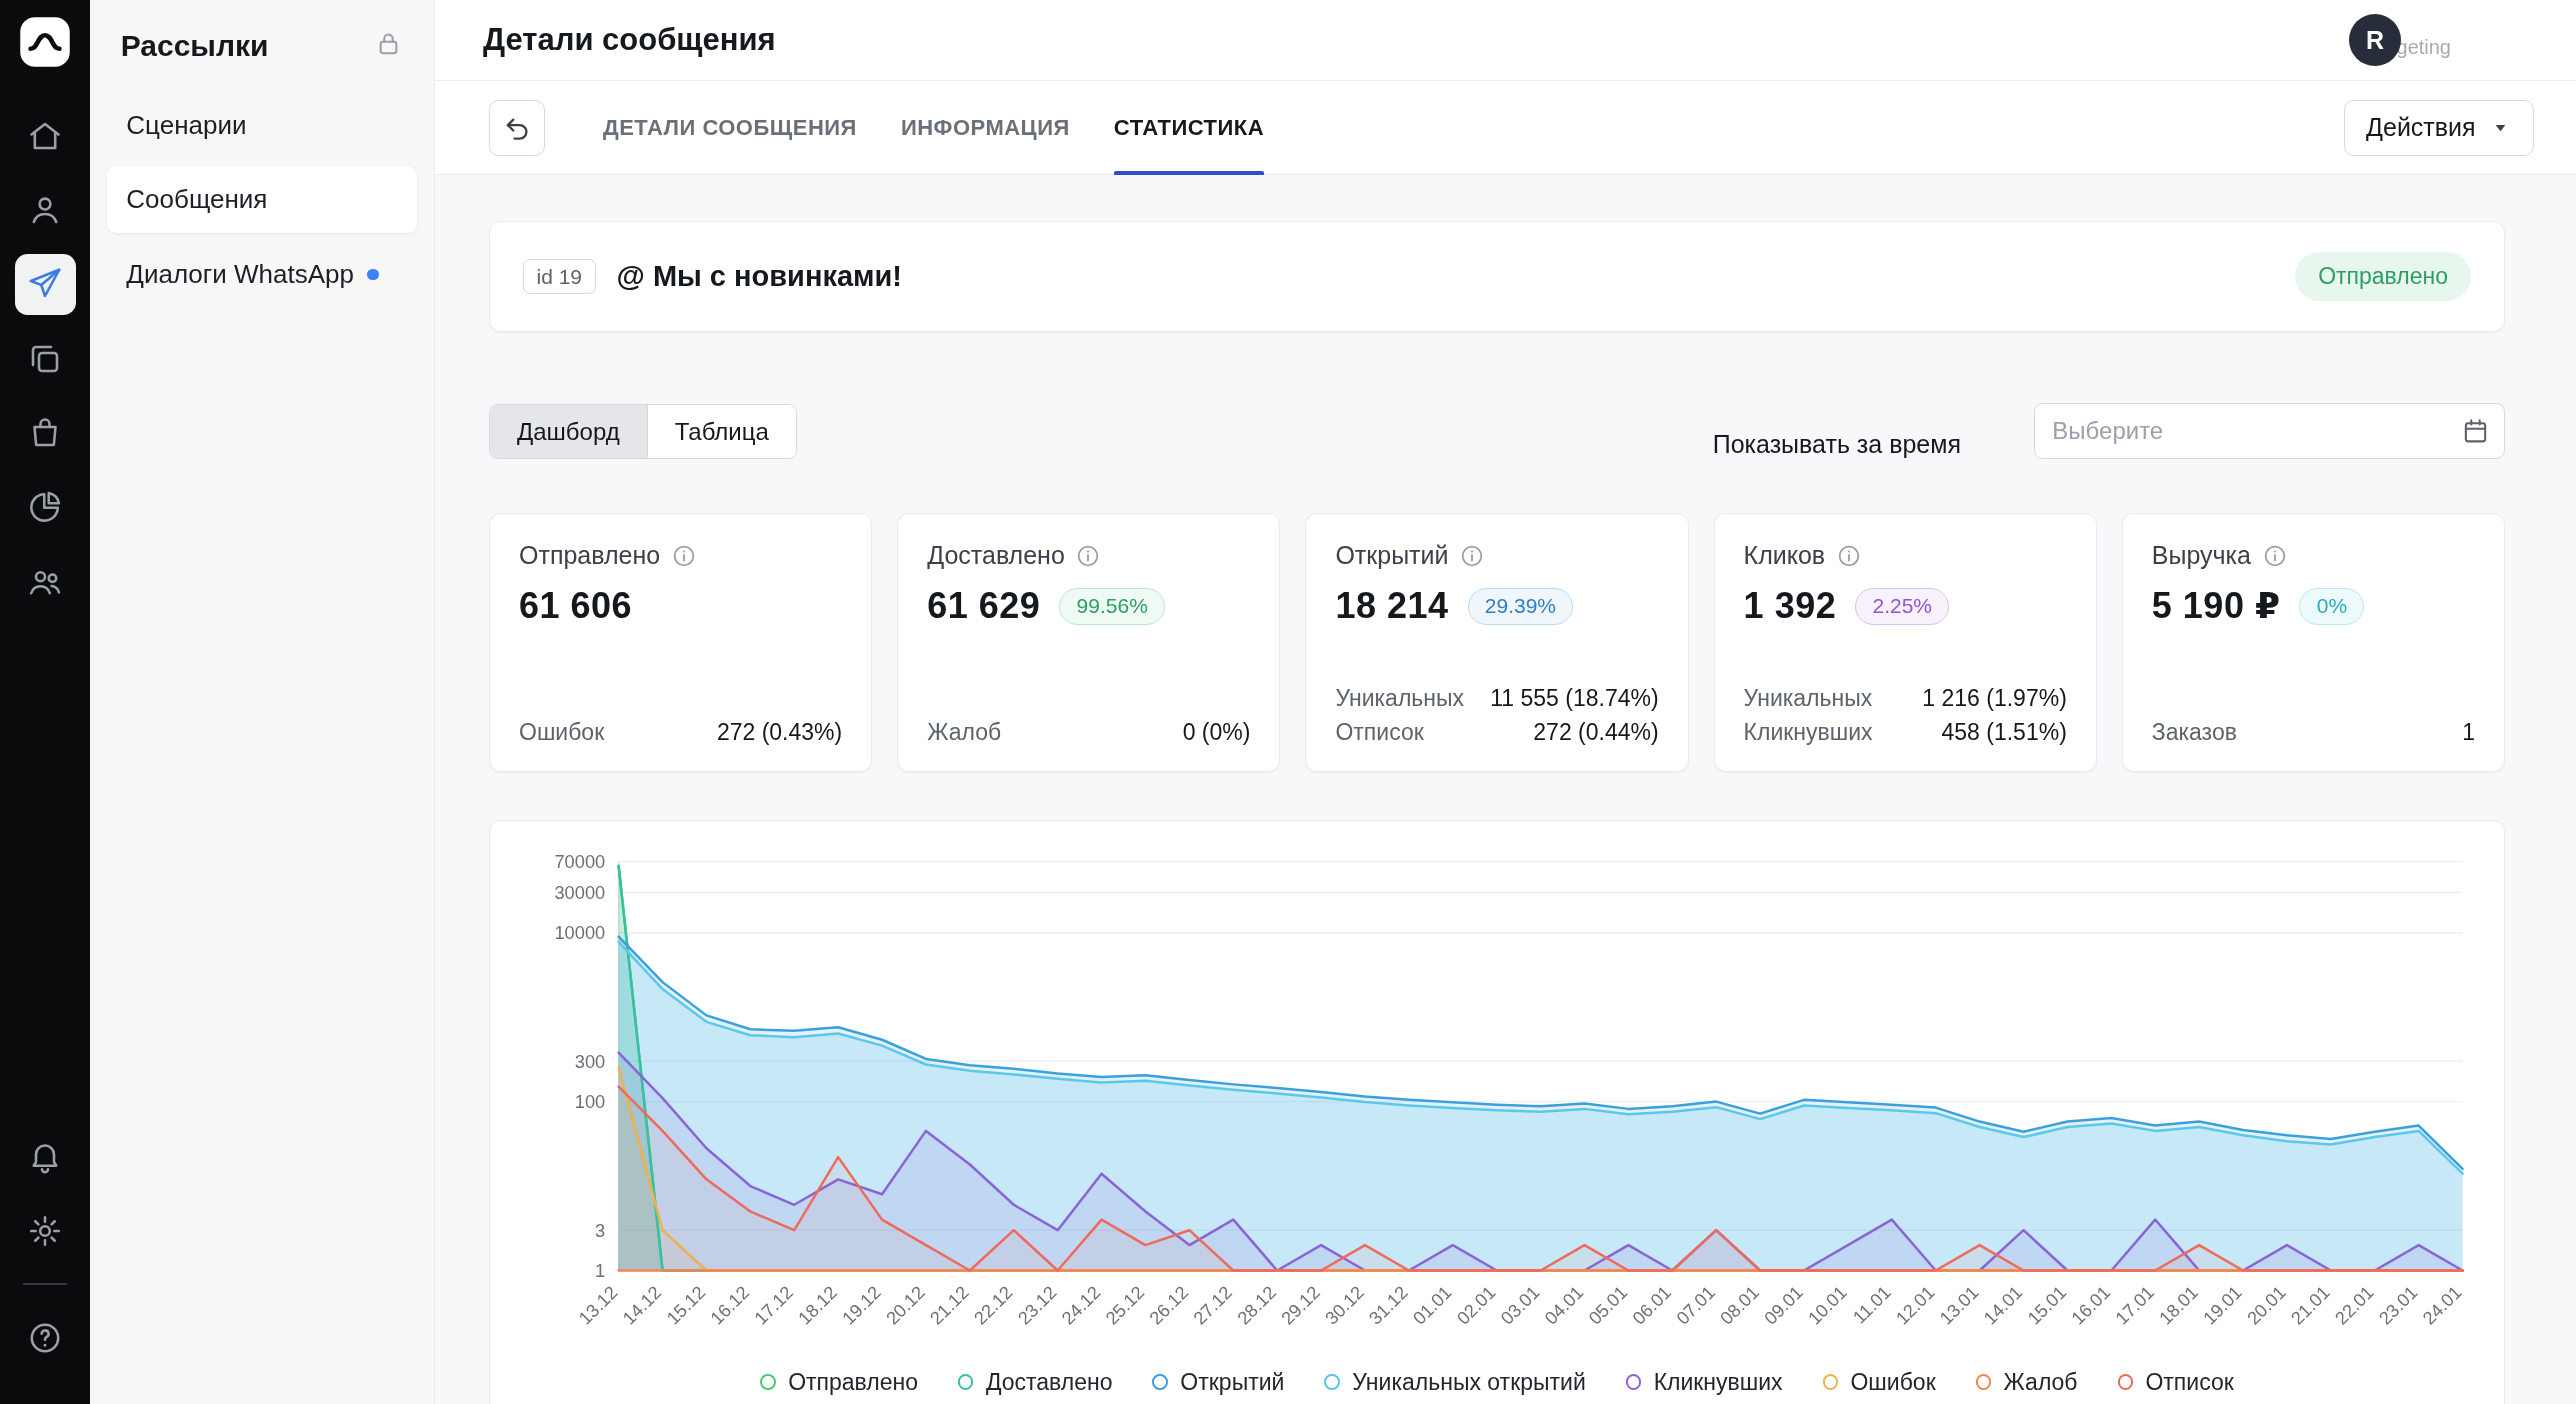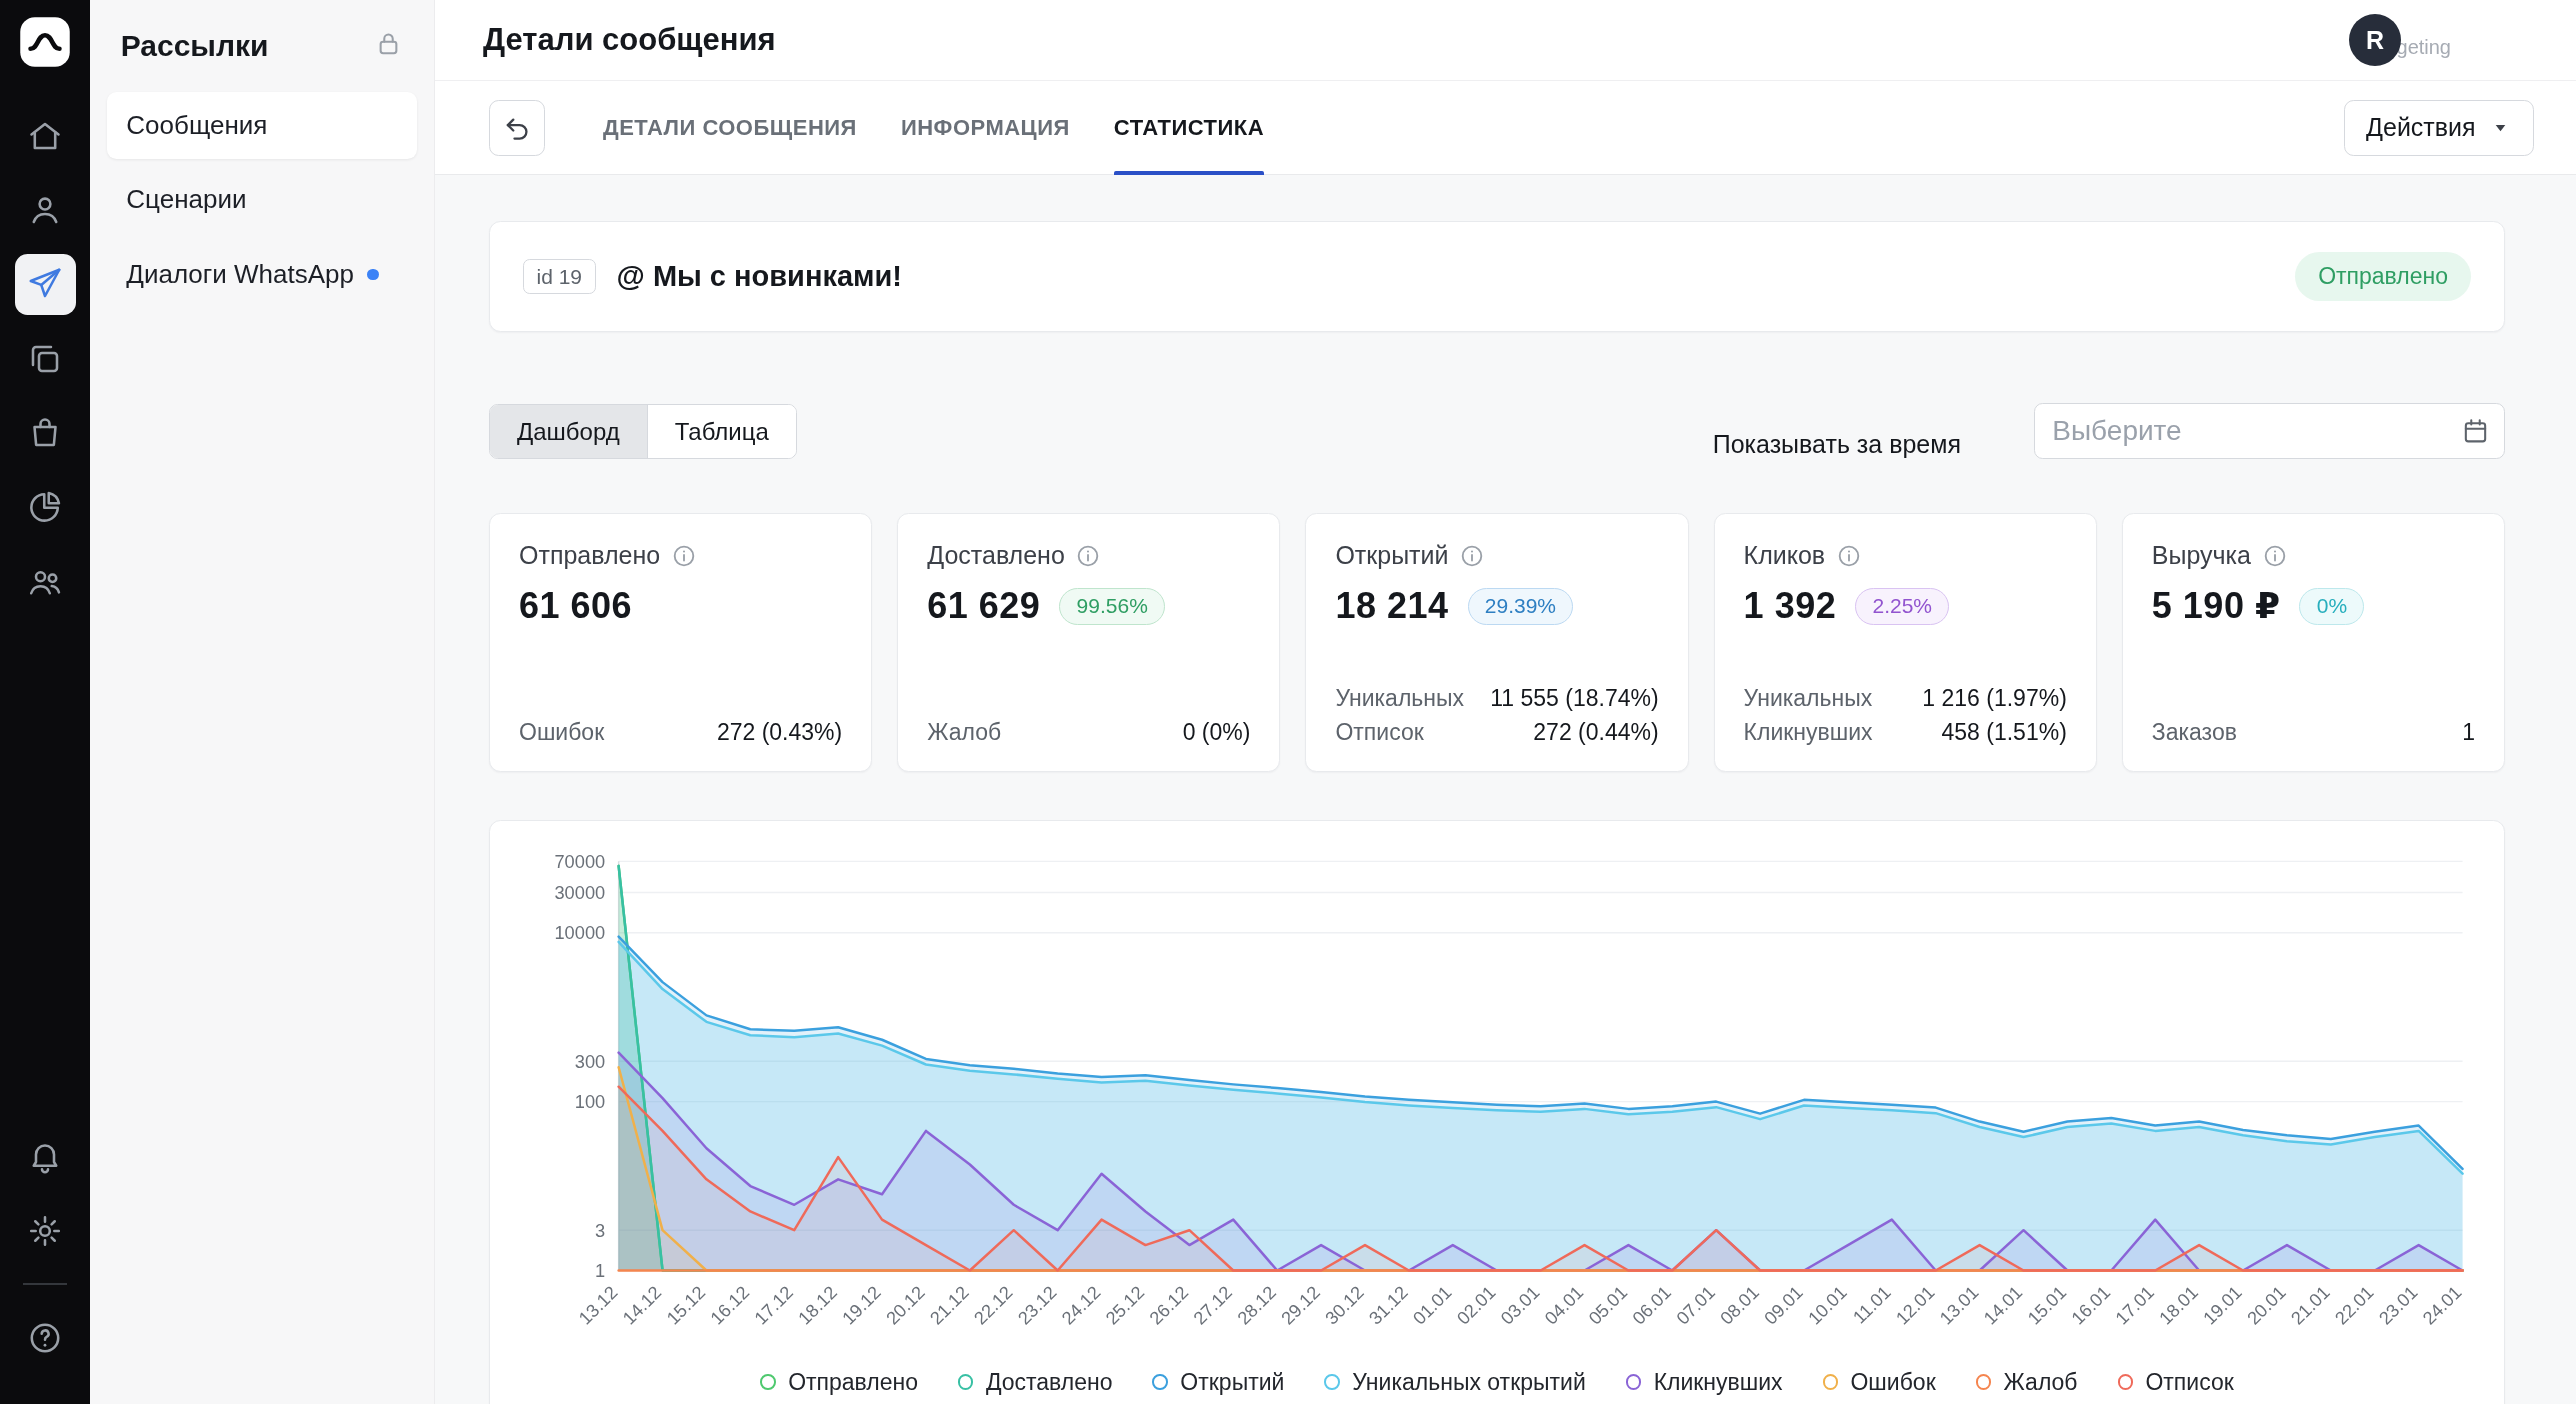--- a/index.html
+++ b/index.html
@@ -48,21 +48,21 @@
   .msg-title { font-size:29px; font-weight:700; }
   .status-pill { margin-left:auto; background:#e7f7ee; color:#2f9e63; font-size:23px; padding:10.6px 23px; border-radius:960px; }
 
   .controls { display:flex; align-items:flex-end; margin-top:71px;gap:48px; }
   .toggle { display:flex; border:1.9px solid #d6d9de; border-radius:8.6px; overflow:hidden; background:#fff; }
   .toggle-btn { font-size:24px; padding:12.5px 27px; background:#fff; border:none; cursor:pointer; color:#15181d; font-family:inherit; }
   .toggle-btn.active { background:#e4e6e9; }
   .toggle-btn + .toggle-btn { border-left:1.9px solid #d6d9de; }
   .time-label { margin-left:auto; font-size:25px; color:#15181d; margin-right:25px; }
   .date-wrap { position:relative; }
-  .date-input { width:471px; height:56px; border:1.9px solid #d6d9de; border-radius:8.6px; background:#fff; font-size:28px; padding:0 56px 0 17.3px; color:#15181d; font-family:inherit; outline:none; }
+  .date-input { width:471px; height:56px; border:1.9px solid #d6d9de; border-radius:8.6px; background:#fff; font-size:24px; padding:0 56px 0 17.3px; color:#15181d; font-family:inherit; outline:none; }
   .date-input::placeholder { color:#9aa1ab; }
   .cal-icon { position:absolute; right:15.4px; top:13.4px; width:29px; height:29px; color:#5d636b; cursor:pointer; }
 
   .stats { display:flex; gap:25px; margin-top:54px; }
   .stat-card { flex:1; background:#fff; border:1px solid #e8eaed; border-radius:11.5px; padding:27px 29px 25px; height:259px; display:flex; flex-direction:column; box-shadow:0 1px 1.9px rgba(16,24,40,.04); }
   .stat-head { display:flex; align-items:center; gap:10.6px; font-size:25px; color:#3c4048; }
   .info-icon { width:26px; height:26px; color:#9aa0a8; cursor:pointer; }
   .stat-value-row { display:flex; align-items:center; gap:19px; margin-top:15.4px; }
   .stat-value { font-size:36px; font-weight:700; letter-spacing:0.5px; }
   .pct { font-size:21px; padding:5.8px 16.3px; border-radius:960px; border:1.9px solid; }
@@ -163,25 +163,25 @@
     <div class="side-head">
       <span class="side-title">Рассылки</span>
       <span class="lock">
         <svg viewBox="0 0 24 24" fill="none" stroke="currentColor" stroke-width="1.7" stroke-linecap="round">
             <rect x="5.5" y="10.5" width="13" height="9.5" rx="2"></rect>
             <path d="M8.5 10.5V8a3.5 3.5 0 0 1 7 0v2.5"></path>
           </svg>
       </span>
     </div>
     <div id="side-items">
+        <div class="side-item">
+          <span>Сценарии</span>
+        </div>
         <div class="side-item active">
           <span>Сообщения</span>
-        </div>
-        <div class="side-item">
-          <span>Сценарии</span>
         </div>
         <div class="side-item">
           <span>Диалоги WhatsApp</span>
           <span class="ws-dot"></span>
         </div>
       </div>
   </aside>
 
   <div class="main">
 

